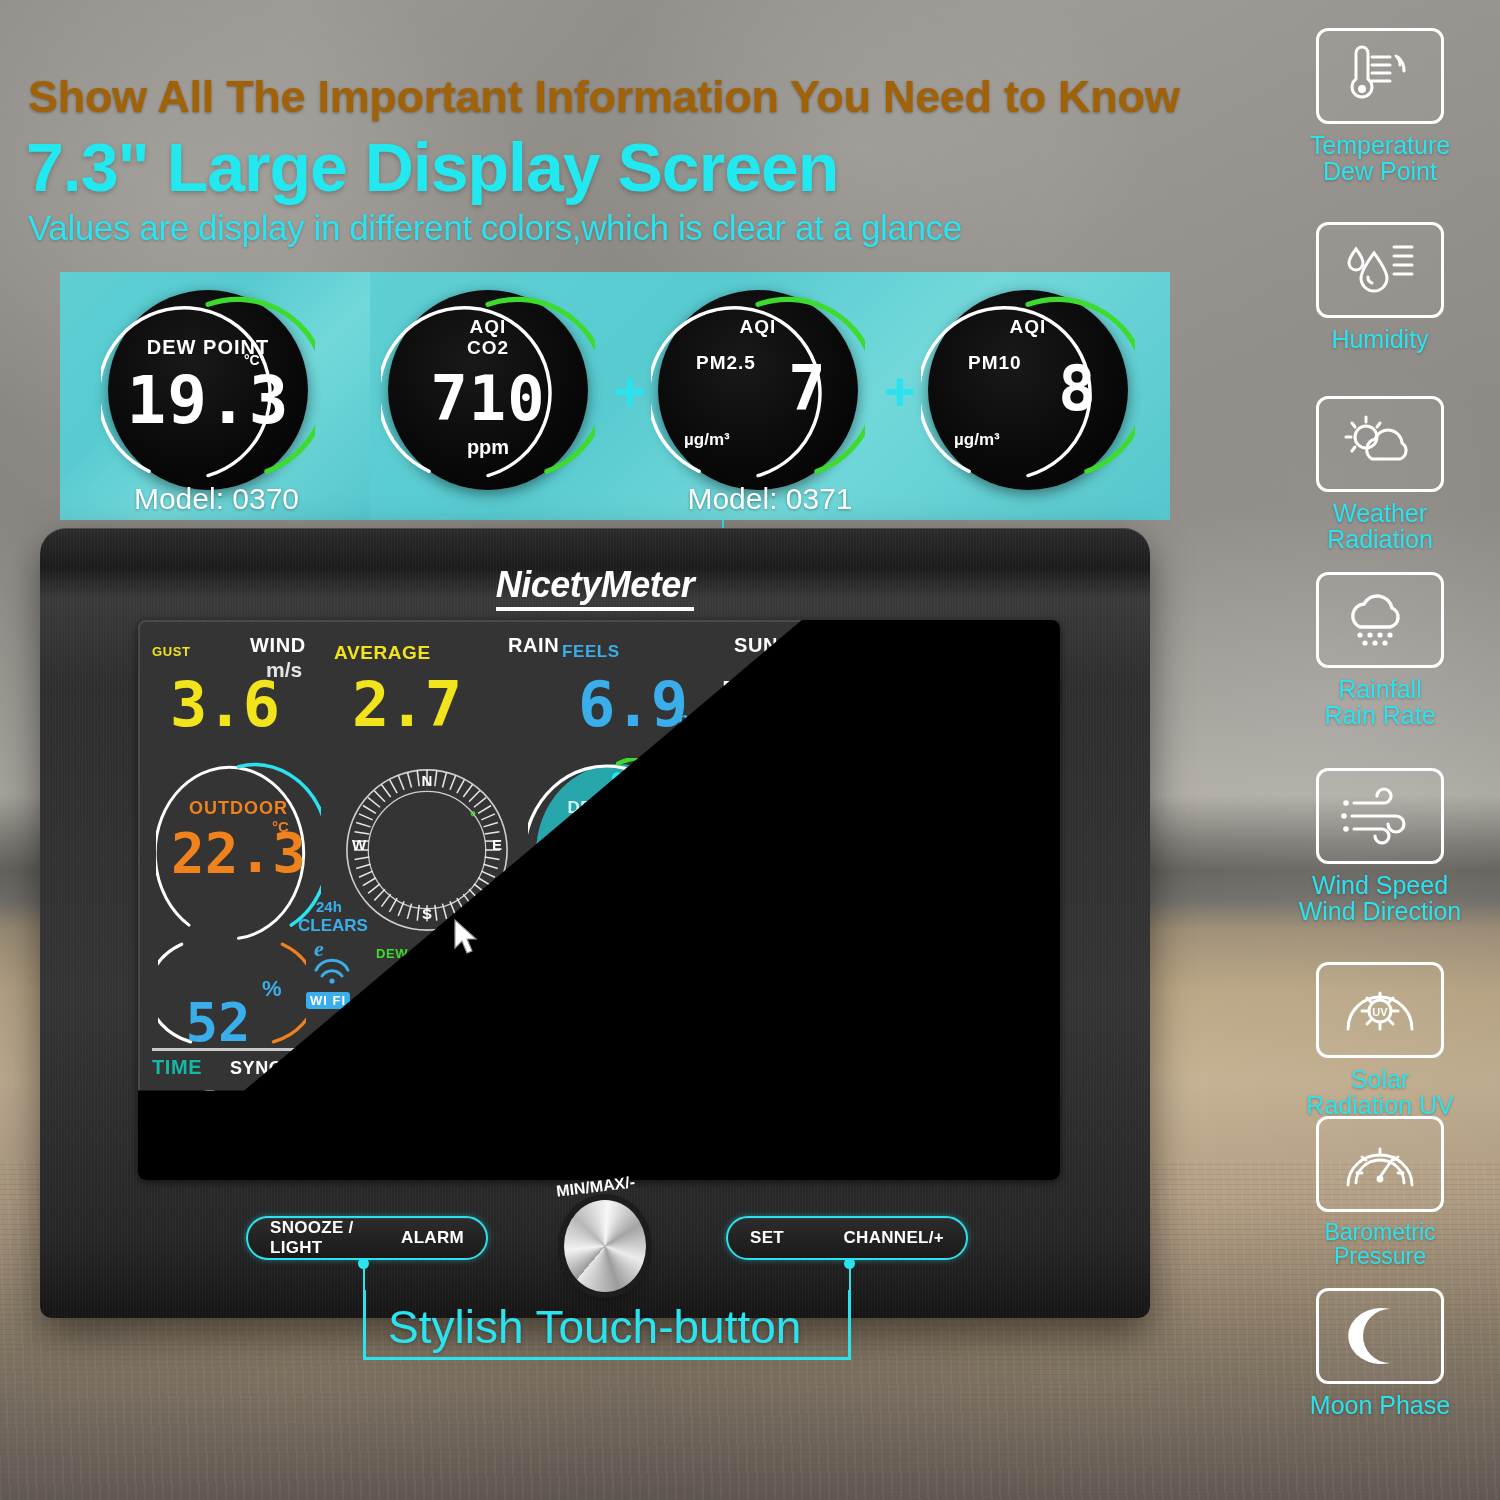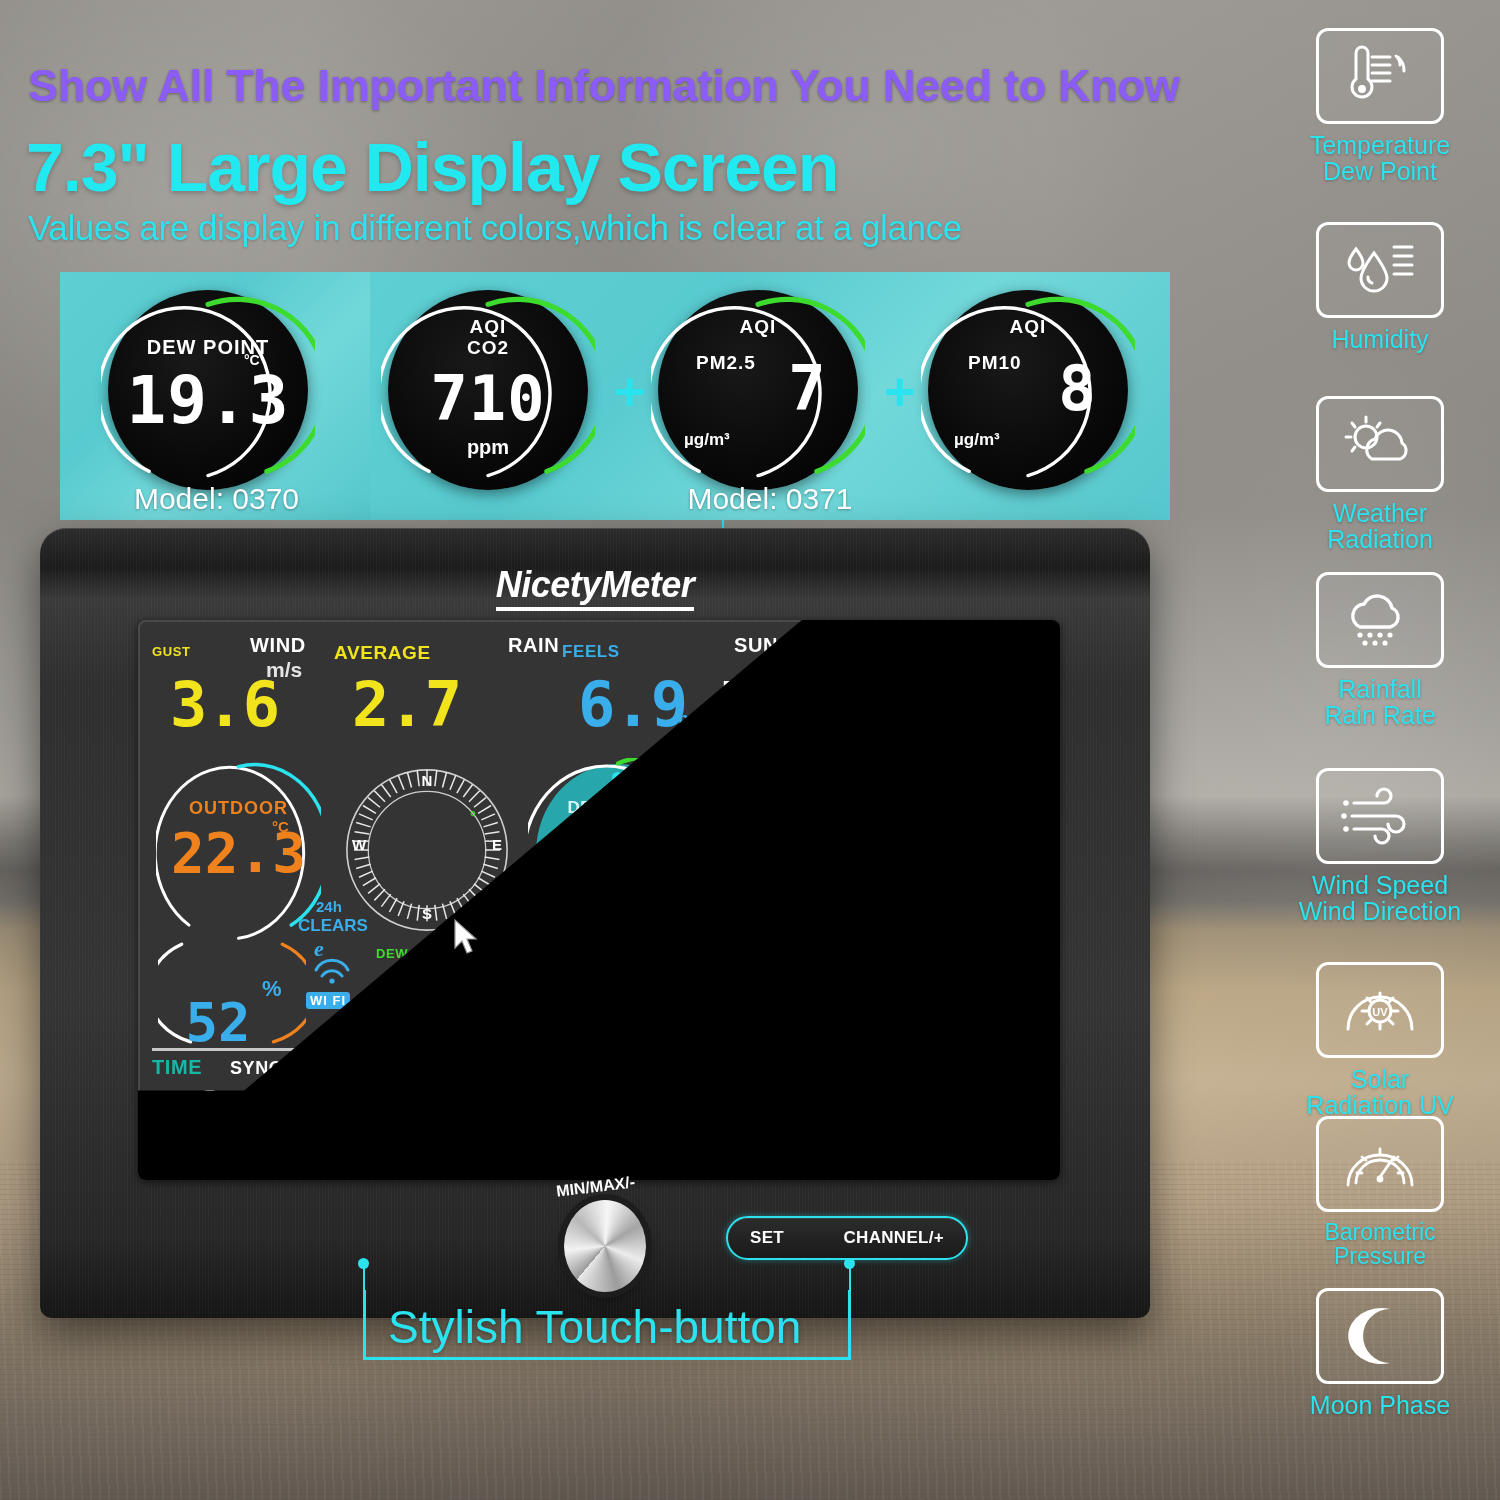--- a/index.html
+++ b/index.html
@@ -21,22 +21,22 @@
   }
   .wood-grain {
     position: absolute; left:0; right:0; top: 1160px; height: 340px;
     background: repeating-linear-gradient(0deg, rgba(90,70,48,.12) 0px, rgba(90,70,48,.12) 1px, transparent 1px, transparent 5px),
                 repeating-linear-gradient(88deg, rgba(255,235,200,.05) 0px, rgba(255,235,200,.05) 2px, transparent 2px, transparent 9px);
     pointer-events: none;
   }
 
   
   .headline {
-    position: absolute; left: 28px; top: 60px; width: 1200px;
-    font-size: 45px; font-weight: bold; color: #8b5cf6;
+    position: absolute; left: 28px; top: 71px; width: 1200px;
+    font-size: 45px; font-weight: bold; color: #a16207;
     letter-spacing: -0.3px;
     text-shadow: 0 1px 3px rgba(0,0,0,.35);
   }
   .subhead {
     position: absolute; left: 26px; top: 128px; width: 1180px;
     font-size: 68px; font-weight: bold; color: #22e8f0;
     letter-spacing: -1px;
     text-shadow: 0 2px 5px rgba(0,0,0,.25);
   }
   .subhead2 {
@@ -510,20 +510,24 @@
     <div class="sc" style="left:810px; top:460px; width:70px; height:90px;">
       <svg viewBox="0 0 70 90" width="70" height="90">
         <path d="M 52 6 A 42 42 0 1 0 52 84 A 52 44 0 1 1 52 6 Z" fill="#e6e8cf"></path>
       </svg>
     </div>
 
     <div class="screen-dark"></div>
     <div class="screen-dark2"></div>
   </div>
 
+  <div class="touchbtn" style="left:206px; top:688px; width:242px;">
+    <span>SNOOZE / LIGHT</span>
+    <span>ALARM</span>
+  </div>
   <div class="knob" style="left:524px; top:672px;"></div>
   <div class="knob-label" style="left:516px; top:650px; transform:rotate(-7deg);">MIN/MAX/-</div>
   <div class="touchbtn" style="left:686px; top:688px; width:242px;">
     <span>SET</span>
     <span>CHANNEL/+</span>
   </div>
 </div>
 
 <div class="cursor" style="left:452px; top:918px;">
   <svg width="30" height="40" viewBox="0 0 30 40">

